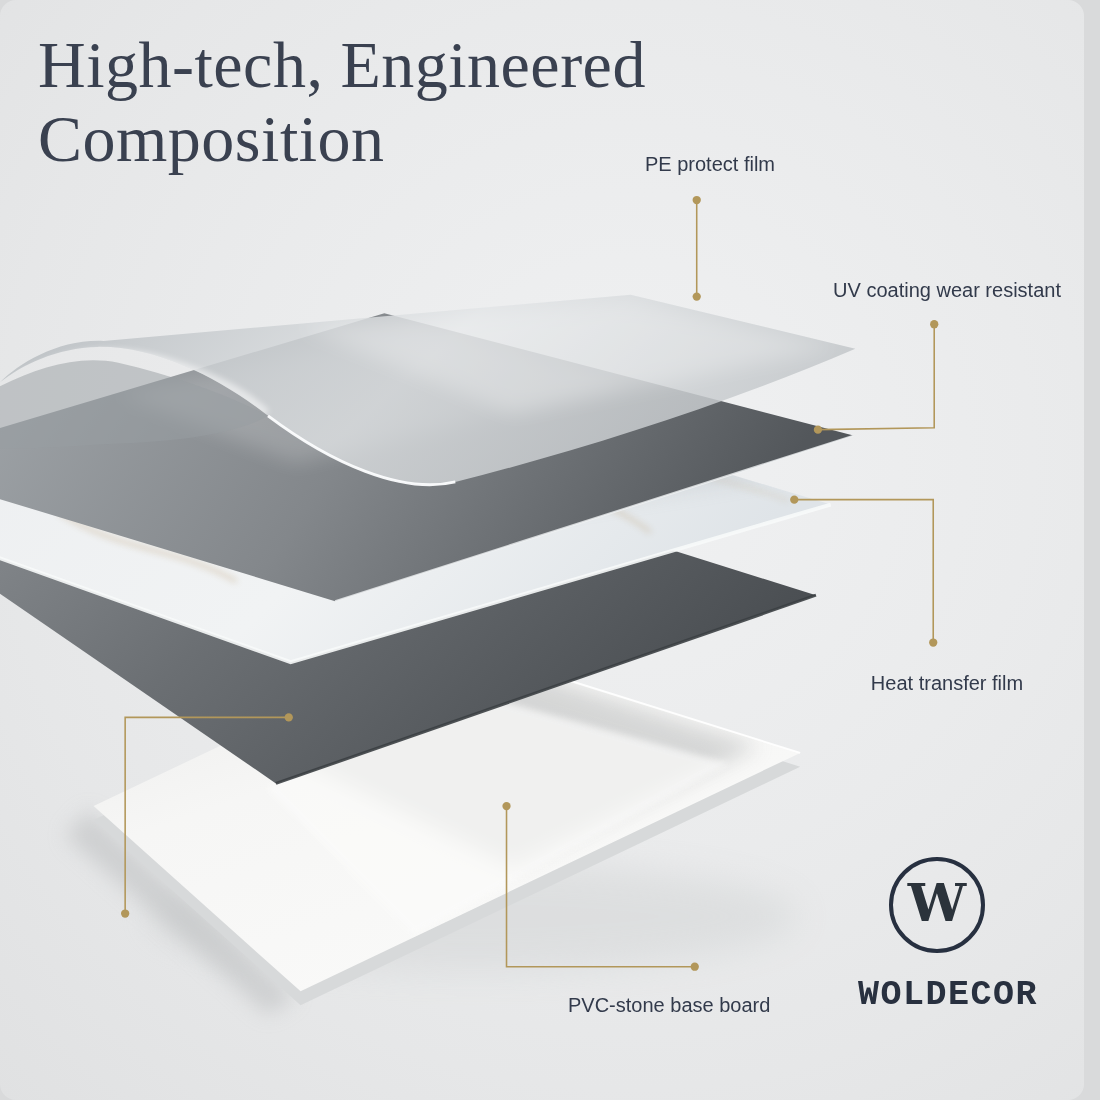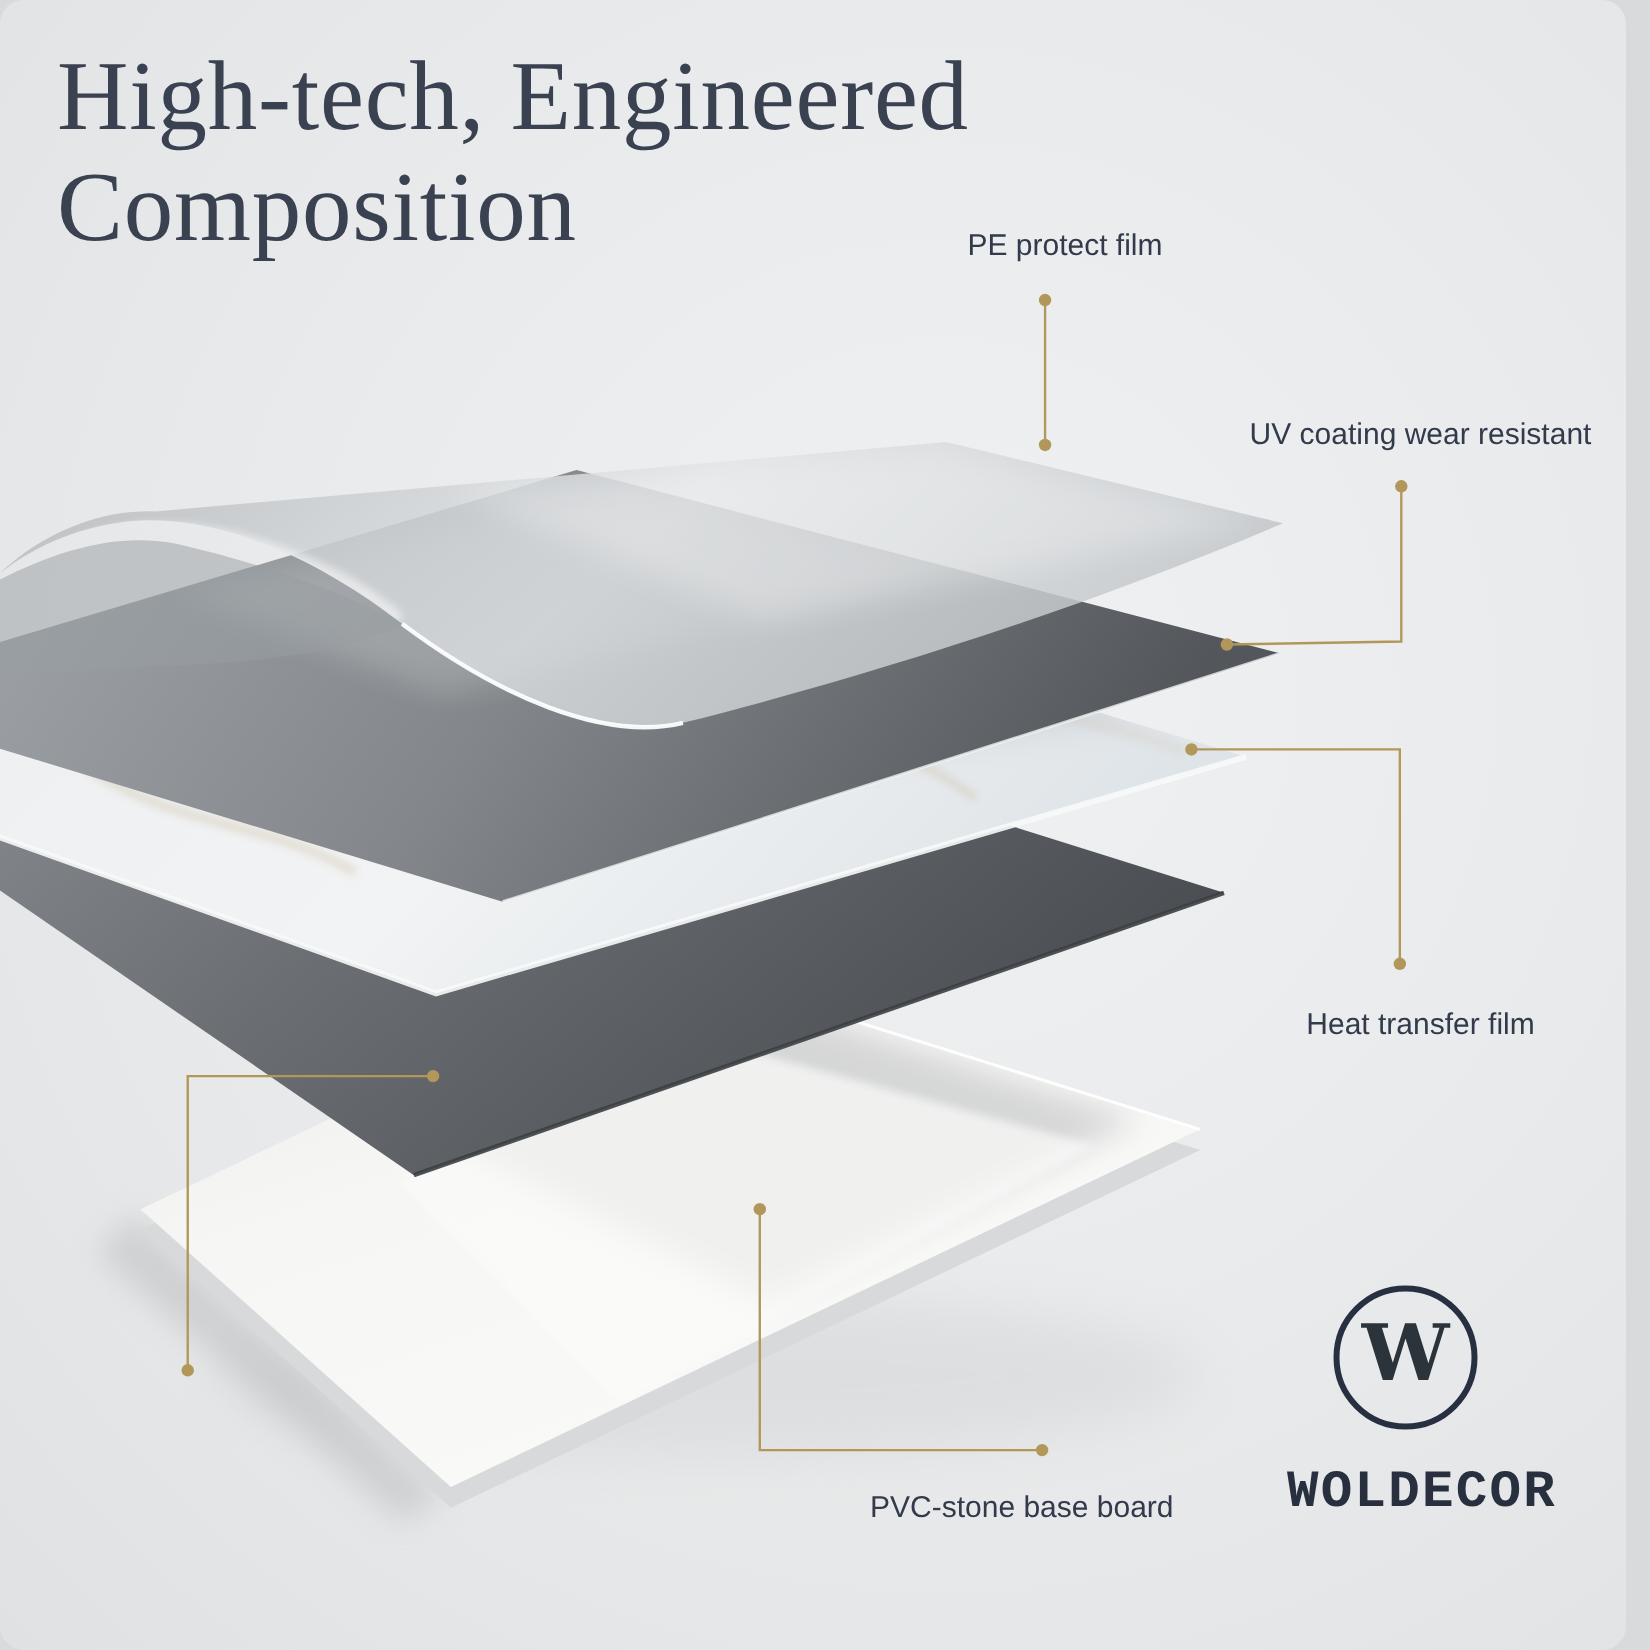--- a/index.html
+++ b/index.html
@@ -175,21 +175,21 @@
 
   <div class="page-title">High-tech, Engineered Composition</div>
 
   <div class="callout centered" style="left:710px;top:150px;">PE protect film</div>
 
   <div class="callout centered" style="left:947px;top:669px;">Heat transfer film</div>
 
   <div class="callout centered" style="left:947px;top:276px;">UV coating wear resistant</div>
 
 
-  <div class="callout" style="left:580px;top:991px;">PVC-stone base board</div>
+  <div class="callout" style="left:568px;top:991px;">PVC-stone base board</div>
 
   <div class="logo">
     <div class="logo-circle">
       <span class="logo-w">W</span>
     </div>
   </div>
   <div class="brand-name">WOLDECOR</div>
 
 </div>
 

